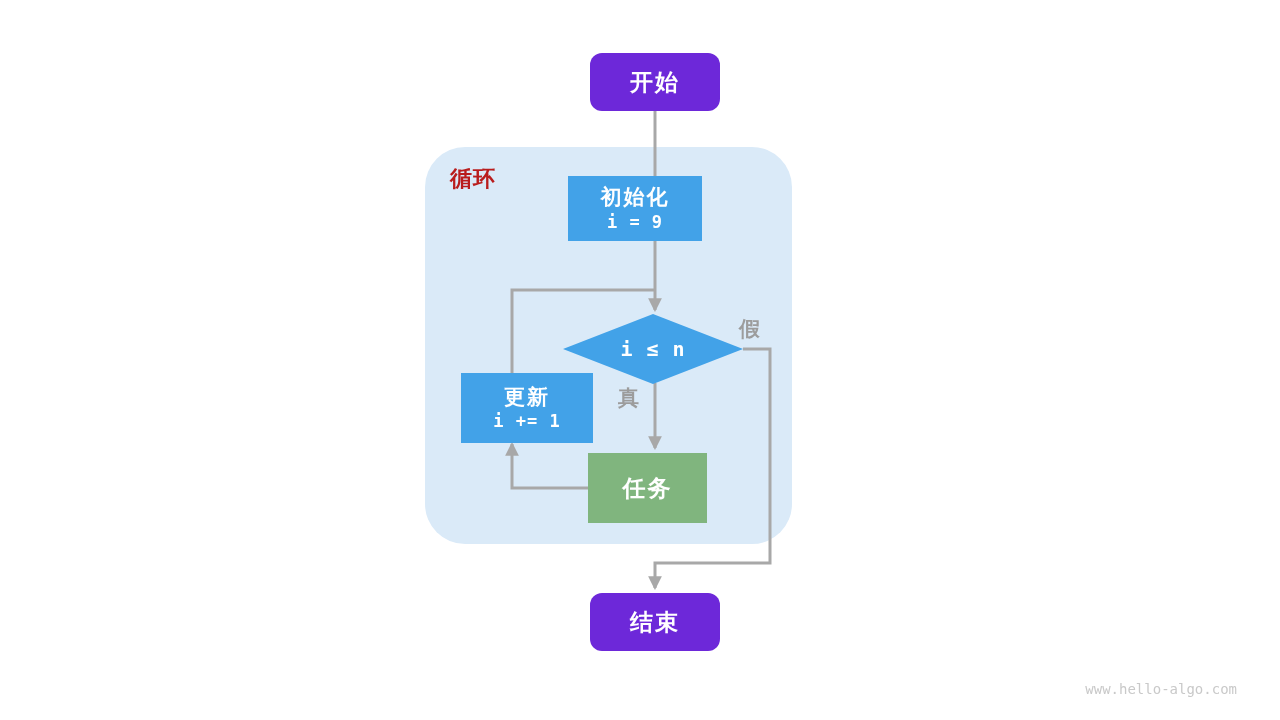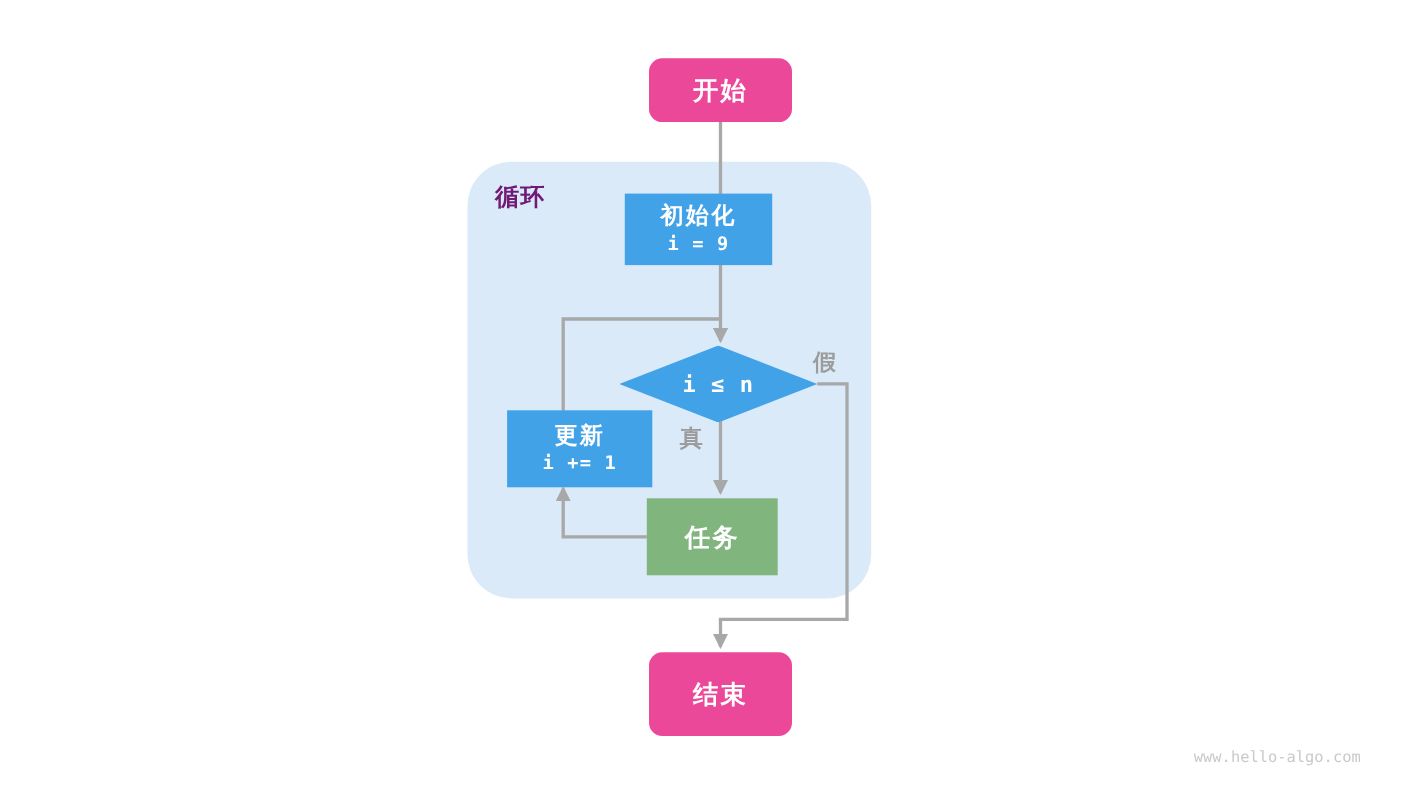--- a/index.html
+++ b/index.html
@@ -23,21 +23,21 @@
     width: 367px; height: 397px;
     background: #daeaf8;
     border-radius: 40px;
     z-index: 1;
   }
   .loop-label {
     position: absolute;
     left: 25px; top: 17px;
     font-size: 22px;
     font-weight: bold;
-    color: #701a75;
+    color: #b91c1c;
     letter-spacing: 1px;
   }
   .node {
     position: absolute;
     display: flex;
     flex-direction: column;
     align-items: center;
     justify-content: center;
     color: #ffffff;
     z-index: 3;
@@ -50,26 +50,26 @@
     line-height: 1.25;
   }
   .node .code {
     font-family: "DejaVu Sans Mono", monospace;
     font-size: 17px;
     font-weight: bold;
     line-height: 1.3;
     letter-spacing: 1px;
   }
   .terminal {
-    background: #ec4899;
+    background: #6d28d9;
     border-radius: 12px;
   }
   .terminal .cjk { font-size: 23px; }
   #node-start { left: 590px; top: 53px; width: 130px; height: 58px; }
-  #node-end   { left: 590px; top: 593px; width: 130px; height: 76px; }
+  #node-end   { left: 590px; top: 593px; width: 130px; height: 58px; }
   .process { background: #42a2e8; }
   #node-init   { left: 568px; top: 176px; width: 134px; height: 65px; }
   #node-update { left: 461px; top: 373px; width: 132px; height: 70px; }
   #node-task   { left: 588px; top: 453px; width: 119px; height: 70px; background: #80b57e; }
   #node-task .cjk { font-size: 23px; }
   #node-condition {
     left: 563px; top: 314px; width: 180px; height: 70px;
     background: #42a2e8;
     clip-path: polygon(50% 0%, 100% 50%, 50% 100%, 0% 50%);
   }

